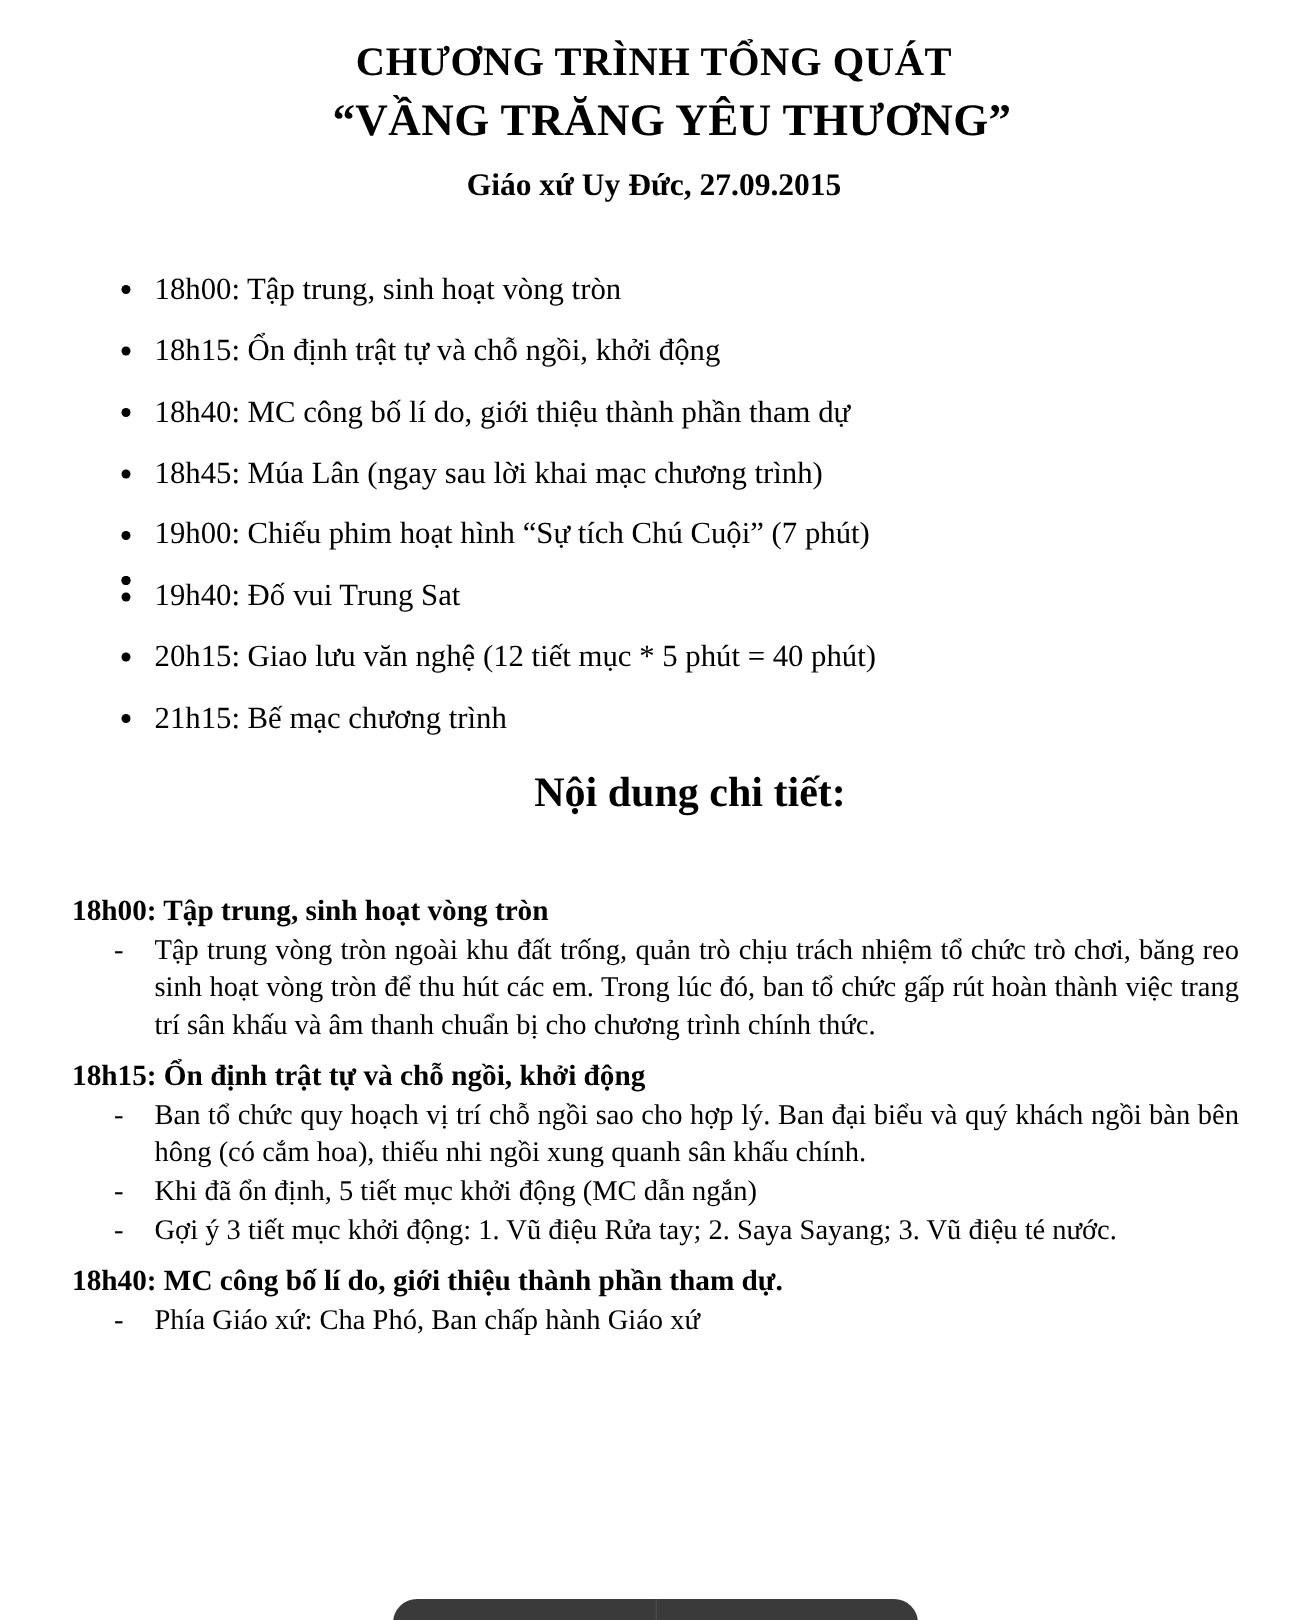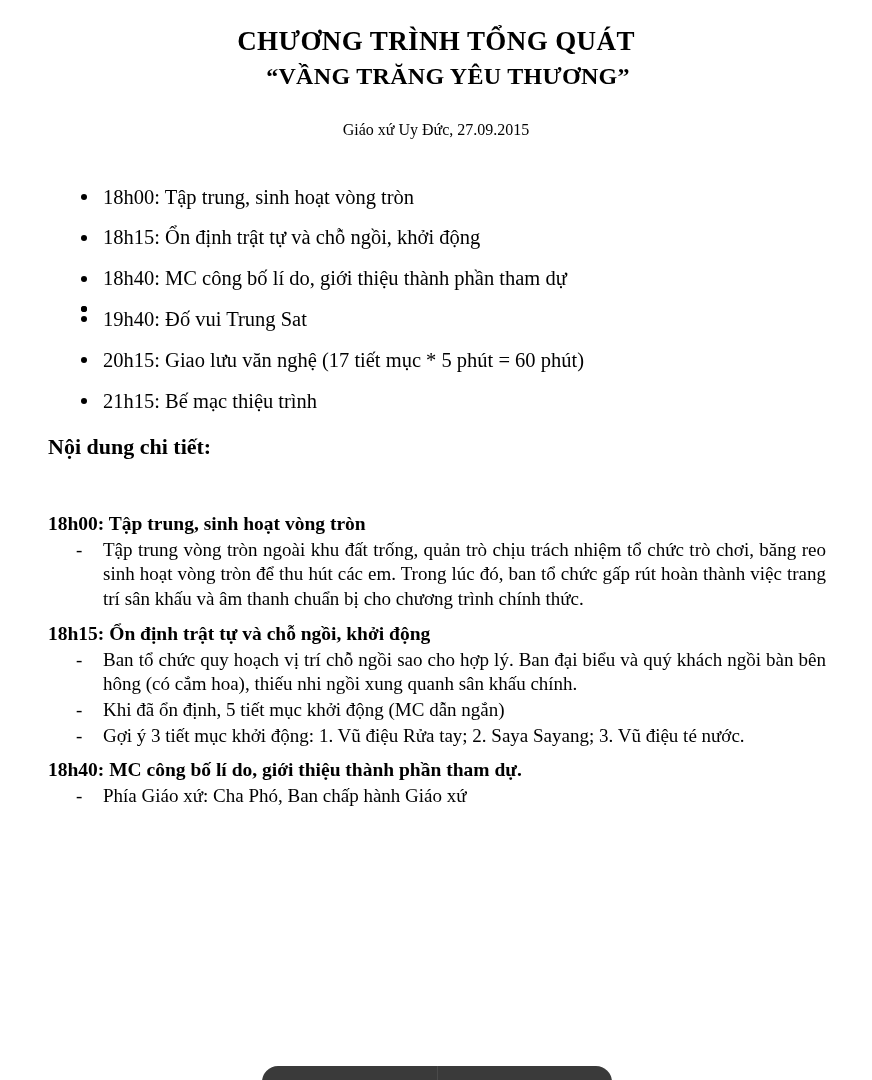--- a/index.html
+++ b/index.html
@@ -29,32 +29,32 @@
     text-align: center;
     padding-top: 24px;
   }
   .title-main {
     font-size: 27px;
     font-weight: bold;
     line-height: 1.28;
     letter-spacing: 0.4px;
   }
   .title-sub {
-    font-size: 24px;
+    font-size: 30px;
     font-weight: bold;
     line-height: 1.30;
     letter-spacing: 0.3px;
     margin-top: 2px;
     padding-left: 24px;
   }
   .title-meta {
-    font-size: 16px;
-    font-weight: normal;
+    font-size: 21px;
+    font-weight: bold;
     line-height: 1.3;
-    margin-top: 28px;
+    margin-top: 10px;
   }
 
   
   .schedule {
     list-style: none;
     margin: 0;
     padding: 0;
     margin-top: 46px;
   }
   .schedule li {
@@ -71,26 +71,27 @@
     top: 50%;
     transform: translateY(-50%);
     width: 6px;
     height: 6px;
     background: #000;
     border-radius: 50%;
   }
 
   
   .section-heading {
-    font-size: 22px;
+    font-size: 28px;
     font-weight: bold;
     margin: 0;
     padding-left: 48px;
     line-height: 1.1;
     margin-top: 24px;
+    text-align: center;
   }
 
   
   .details {
     margin-top: 52px;
   }
   .detail-block {
     margin-bottom: 2px;
   }
   .detail-title {
@@ -173,35 +174,43 @@
     <li>
       <span class="dot"></span>
       <span>18h15: Ổn định trật tự và chỗ ngồi, khởi động</span>
     </li>
     <li>
       <span class="dot"></span>
       <span>18h40: MC công bố lí do, giới thiệu thành phần tham dự</span>
     </li>
     <li>
       <span class="dot"></span>
+      <span>18h45: Múa Lân (ngay sau lời khai mạc chương trình)</span>
+    </li>
+    <li>
+      <span class="dot"></span>
+      <span>19h00: Chiếu phim hoạt hình “Sự tích Chú Cuội” (7 phút)</span>
+    </li>
+    <li>
+      <span class="dot"></span>
     </li>
     <li>
       <span class="dot"></span>
     </li>
     <li>
       <span class="dot"></span>
       <span>19h40: Đố vui Trung Sat</span>
     </li>
     <li>
       <span class="dot"></span>
-      <span>20h15: Giao lưu văn nghệ (17 tiết mục * 5 phút = 60 phút)</span>
-    </li>
-    <li>
-      <span class="dot"></span>
-      <span>21h15: Bế mạc thiệu trình</span>
+      <span>20h15: Giao lưu văn nghệ (12 tiết mục * 5 phút = 40 phút)</span>
+    </li>
+    <li>
+      <span class="dot"></span>
+      <span>21h15: Bế mạc chương trình</span>
     </li>
   </ul>
 
   <div class="section-heading">Nội dung chi tiết:</div>
 
   <div class="details">
 
     <div class="detail-block">
       <div class="detail-title">18h00: Tập trung, sinh hoạt vòng tròn</div>
       <ul class="detail-items">

